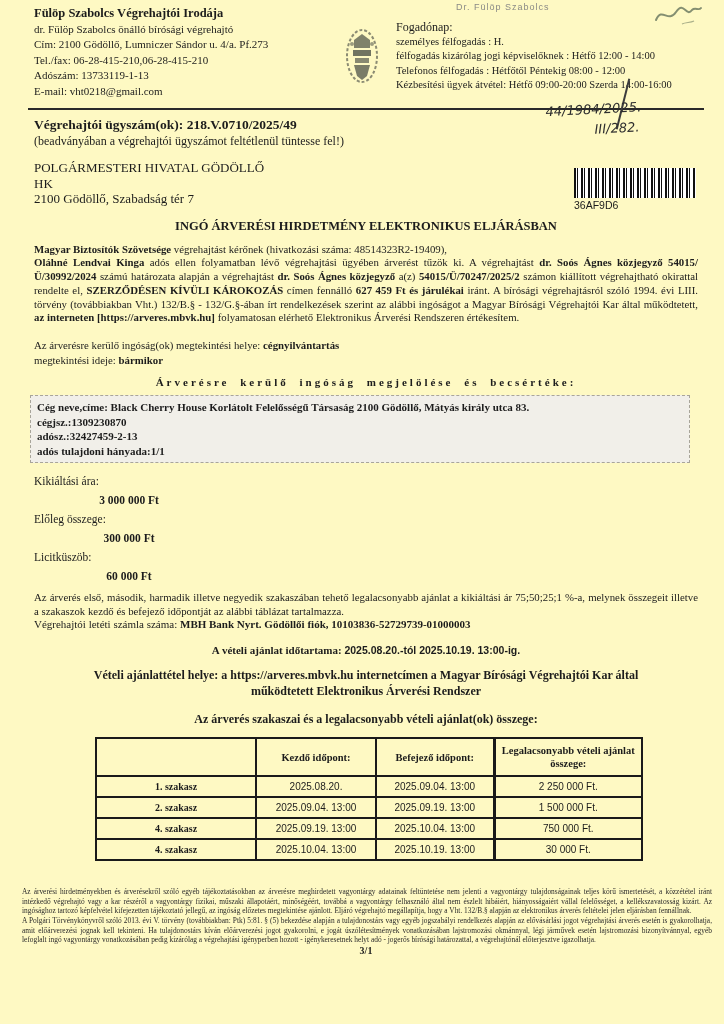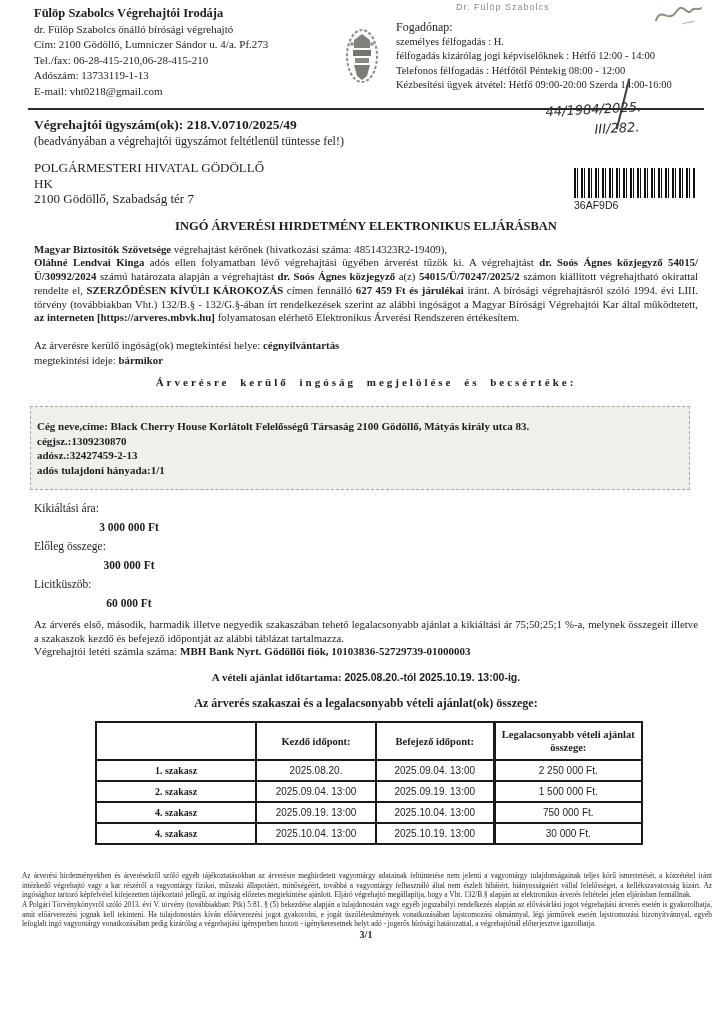--- a/index.html
+++ b/index.html
@@ -1,20 +1,20 @@
 <!DOCTYPE html>
 <html lang="hu"><head>
 <meta charset="utf-8">
 <style>
   html,body{margin:0;padding:0;background:#e9e9e6;}
   .page{
     position:relative;
     width:724px;height:1024px;
     margin:0 auto;
-    background:#ffffff;
+    background:#fef9c3;
     color:#1c1c1c;
     font-family:"Liberation Serif", serif;
     font-size:11px;
     overflow:hidden;
     box-sizing:border-box;
     padding:6px 26px 0 34px;
   }
   .b{font-weight:bold;}
 
   
@@ -65,23 +65,23 @@
   .para{margin-top:9px;text-align:justify;font-size:10.8px;line-height:13.8px;}
 
   .viewing{margin-top:13px;line-height:14.5px;font-size:10.8px;}
 
   .section-heading{
     text-align:center;font-weight:bold;font-size:11px;
     letter-spacing:3px;word-spacing:5px;margin-top:9px;
   }
 
   .item-box{
-    margin-top:18px;margin-left:-4px;margin-right:8px;
+    margin-top:7px;margin-left:-4px;margin-right:8px;
     background:#f1efe9;border:1px dashed #a8a59a;
-    padding:12px 6px;font-weight:bold;line-height:14.5px;font-size:11px;
+    padding:4px 6px;font-weight:bold;line-height:14.5px;font-size:11px;
   }
 
   .prices{margin-top:9px;}
   .price-row{display:flex;line-height:19px;flex-direction:column;}
   .price-label{width:215px;font-size:11.5px;}
   .price-value{width:190px;text-align:center;font-weight:bold;font-size:11.5px;}
 
   .stage-para{margin-top:5px;text-align:justify;font-size:10.8px;line-height:13.5px;}
 
   .account{margin-top:0;font-size:11px;}
@@ -223,20 +223,21 @@
   <div class="stage-para">Az árverés első, második, harmadik illetve negyedik szakaszában tehető legalacsonyabb ajánlat a kikiáltási ár 75;50;25;1 %-a, melynek összegeit illetve a szakaszok kezdő és befejező időpontját az alábbi táblázat tartalmazza.</div>
 
   <div class="account">
     <span>Végrehajtói letéti számla száma: </span><span class="b">MBH Bank Nyrt. Gödöllői fiók, 10103836-52729739-01000003</span>
   </div>
 
   <div class="center-line offer-period">
     <span>A vételi ajánlat időtartama: </span><span class="val">2025.08.20.-tól 2025.10.19. 13:00-ig.</span>
   </div>
 
+  <div class="center-line offer-place">Vételi ajánlattétel helye: a https://arveres.mbvk.hu internetcímen a Magyar Bírósági Végrehajtói Kar által működtetett Elektronikus Árverési Rendszer</div>
 
   <div class="center-line stages-heading">Az árverés szakaszai és a legalacsonyabb vételi ajánlat(ok) összege:</div>
 
   <table class="auction">
     <colgroup>
         <col class="c1">
         <col class="c2">
         <col class="c3">
         <col class="c4">
       </colgroup>

